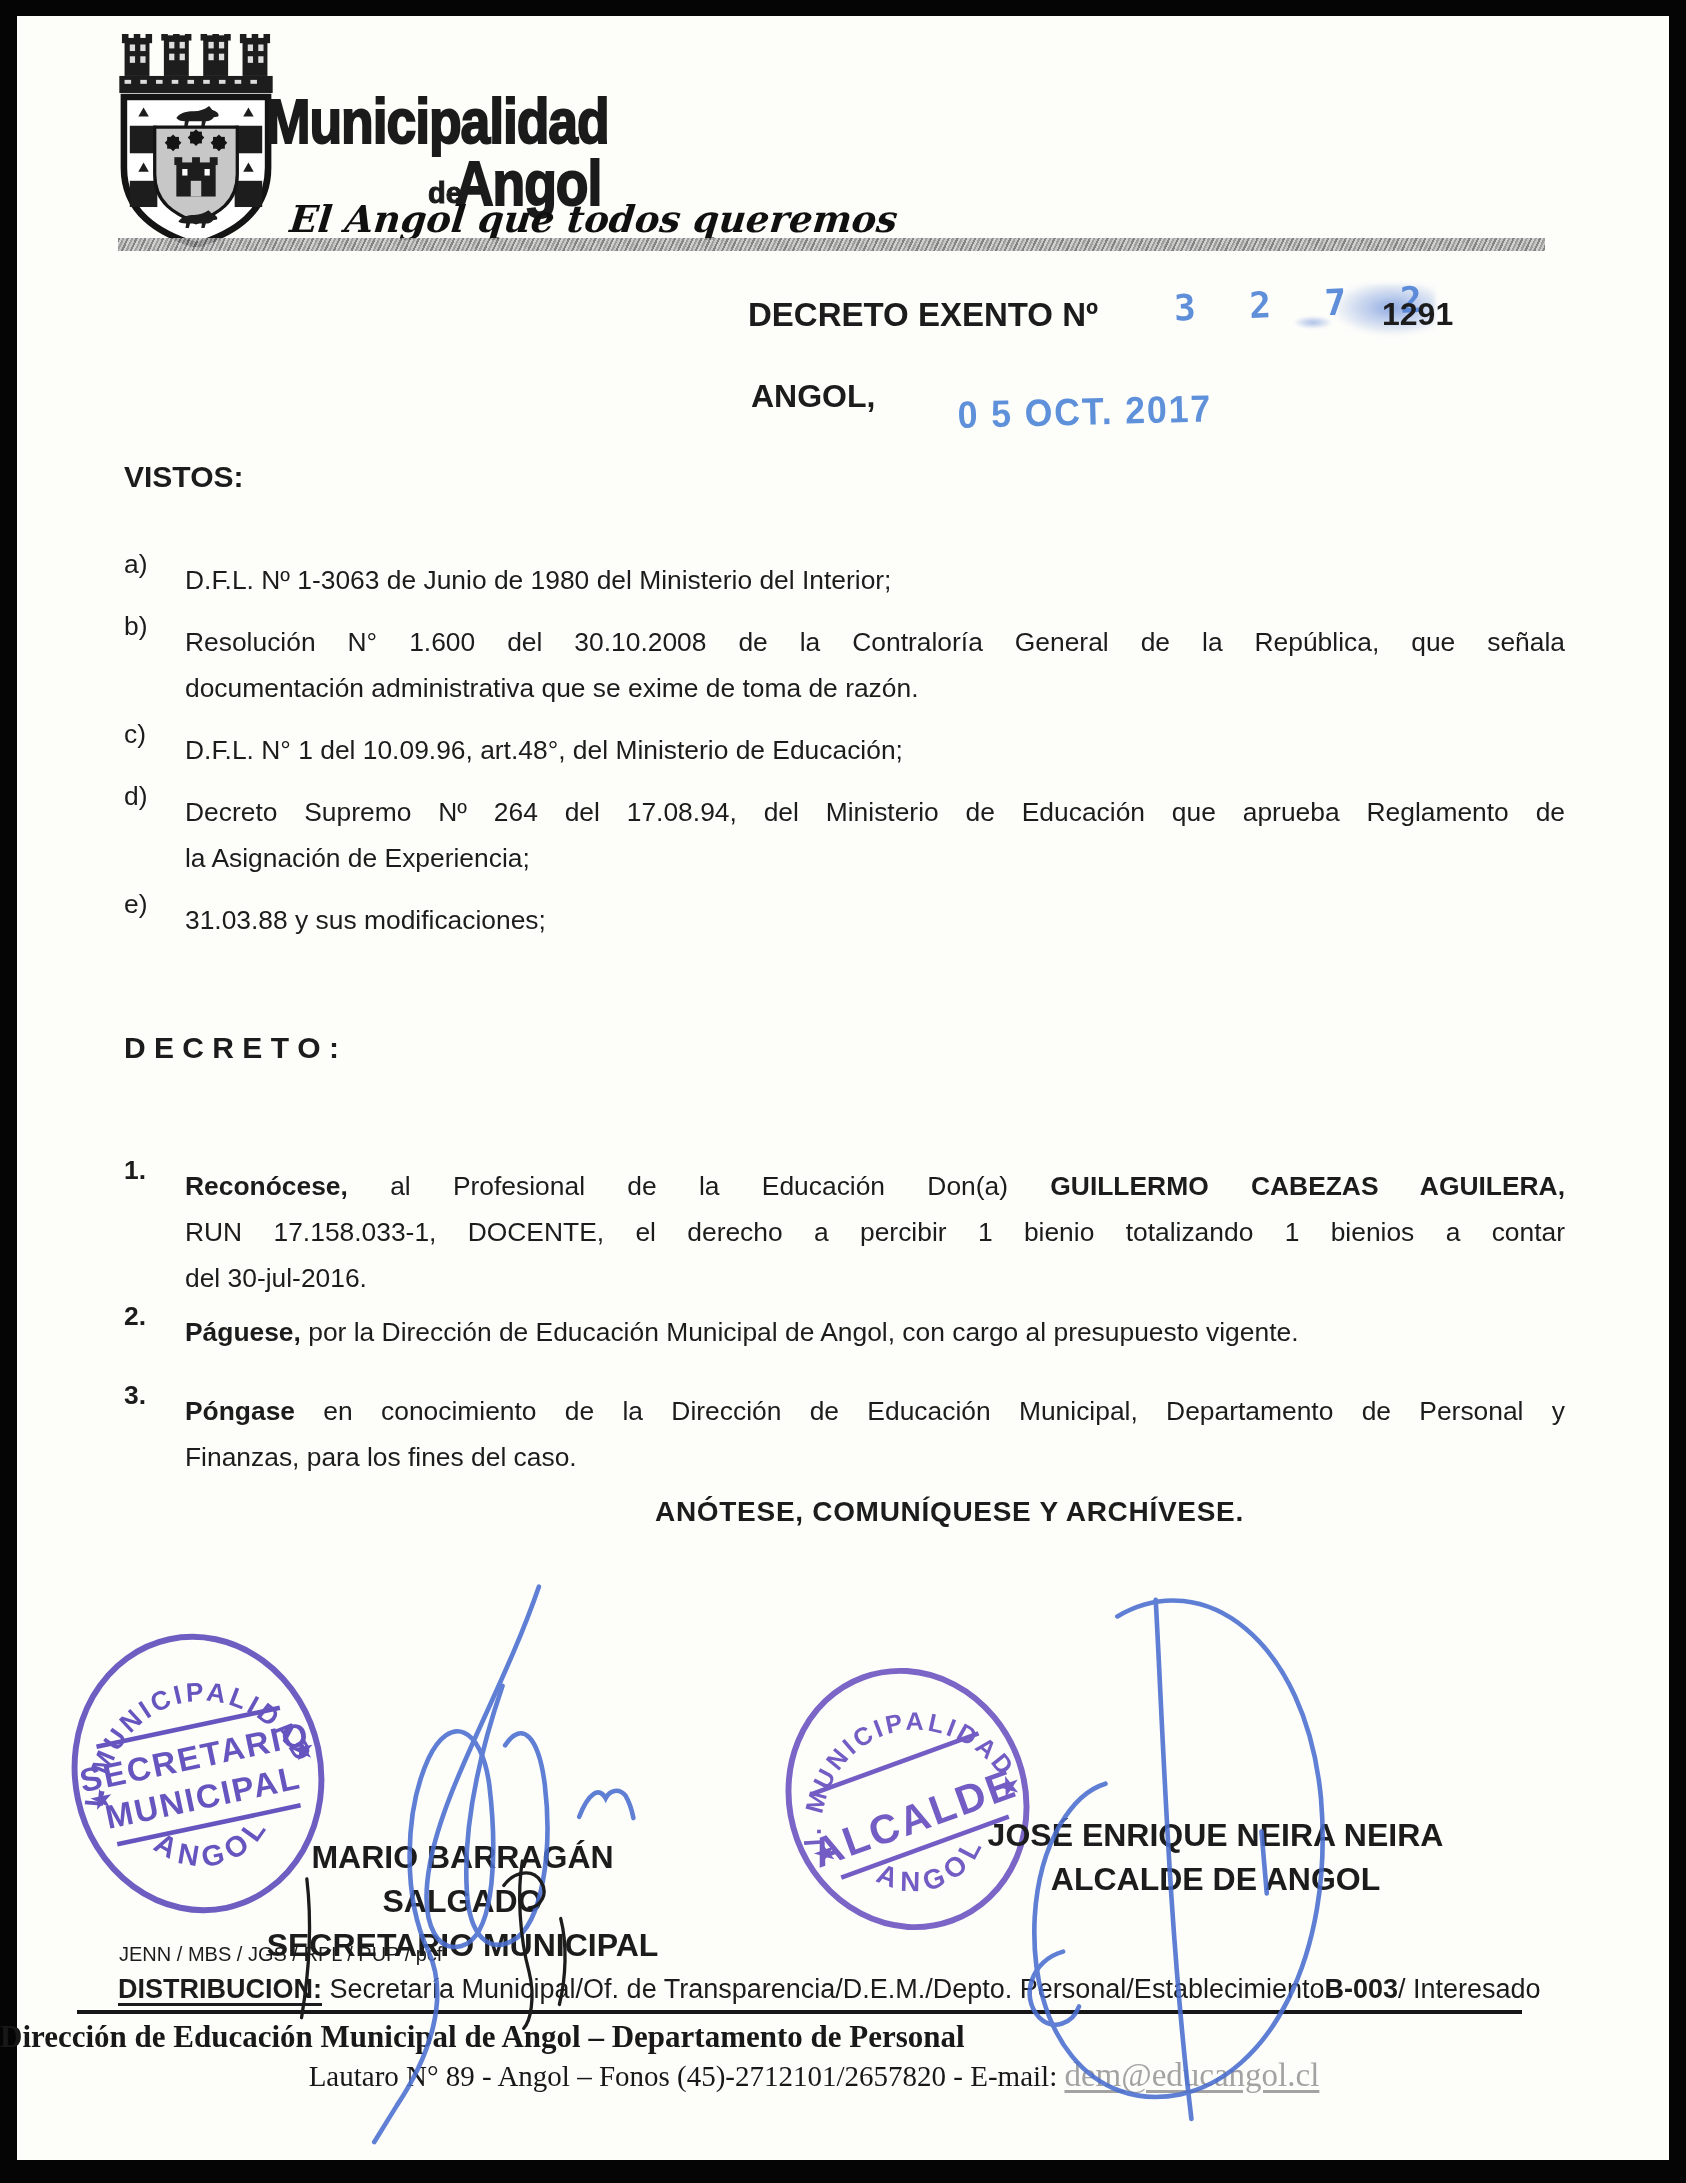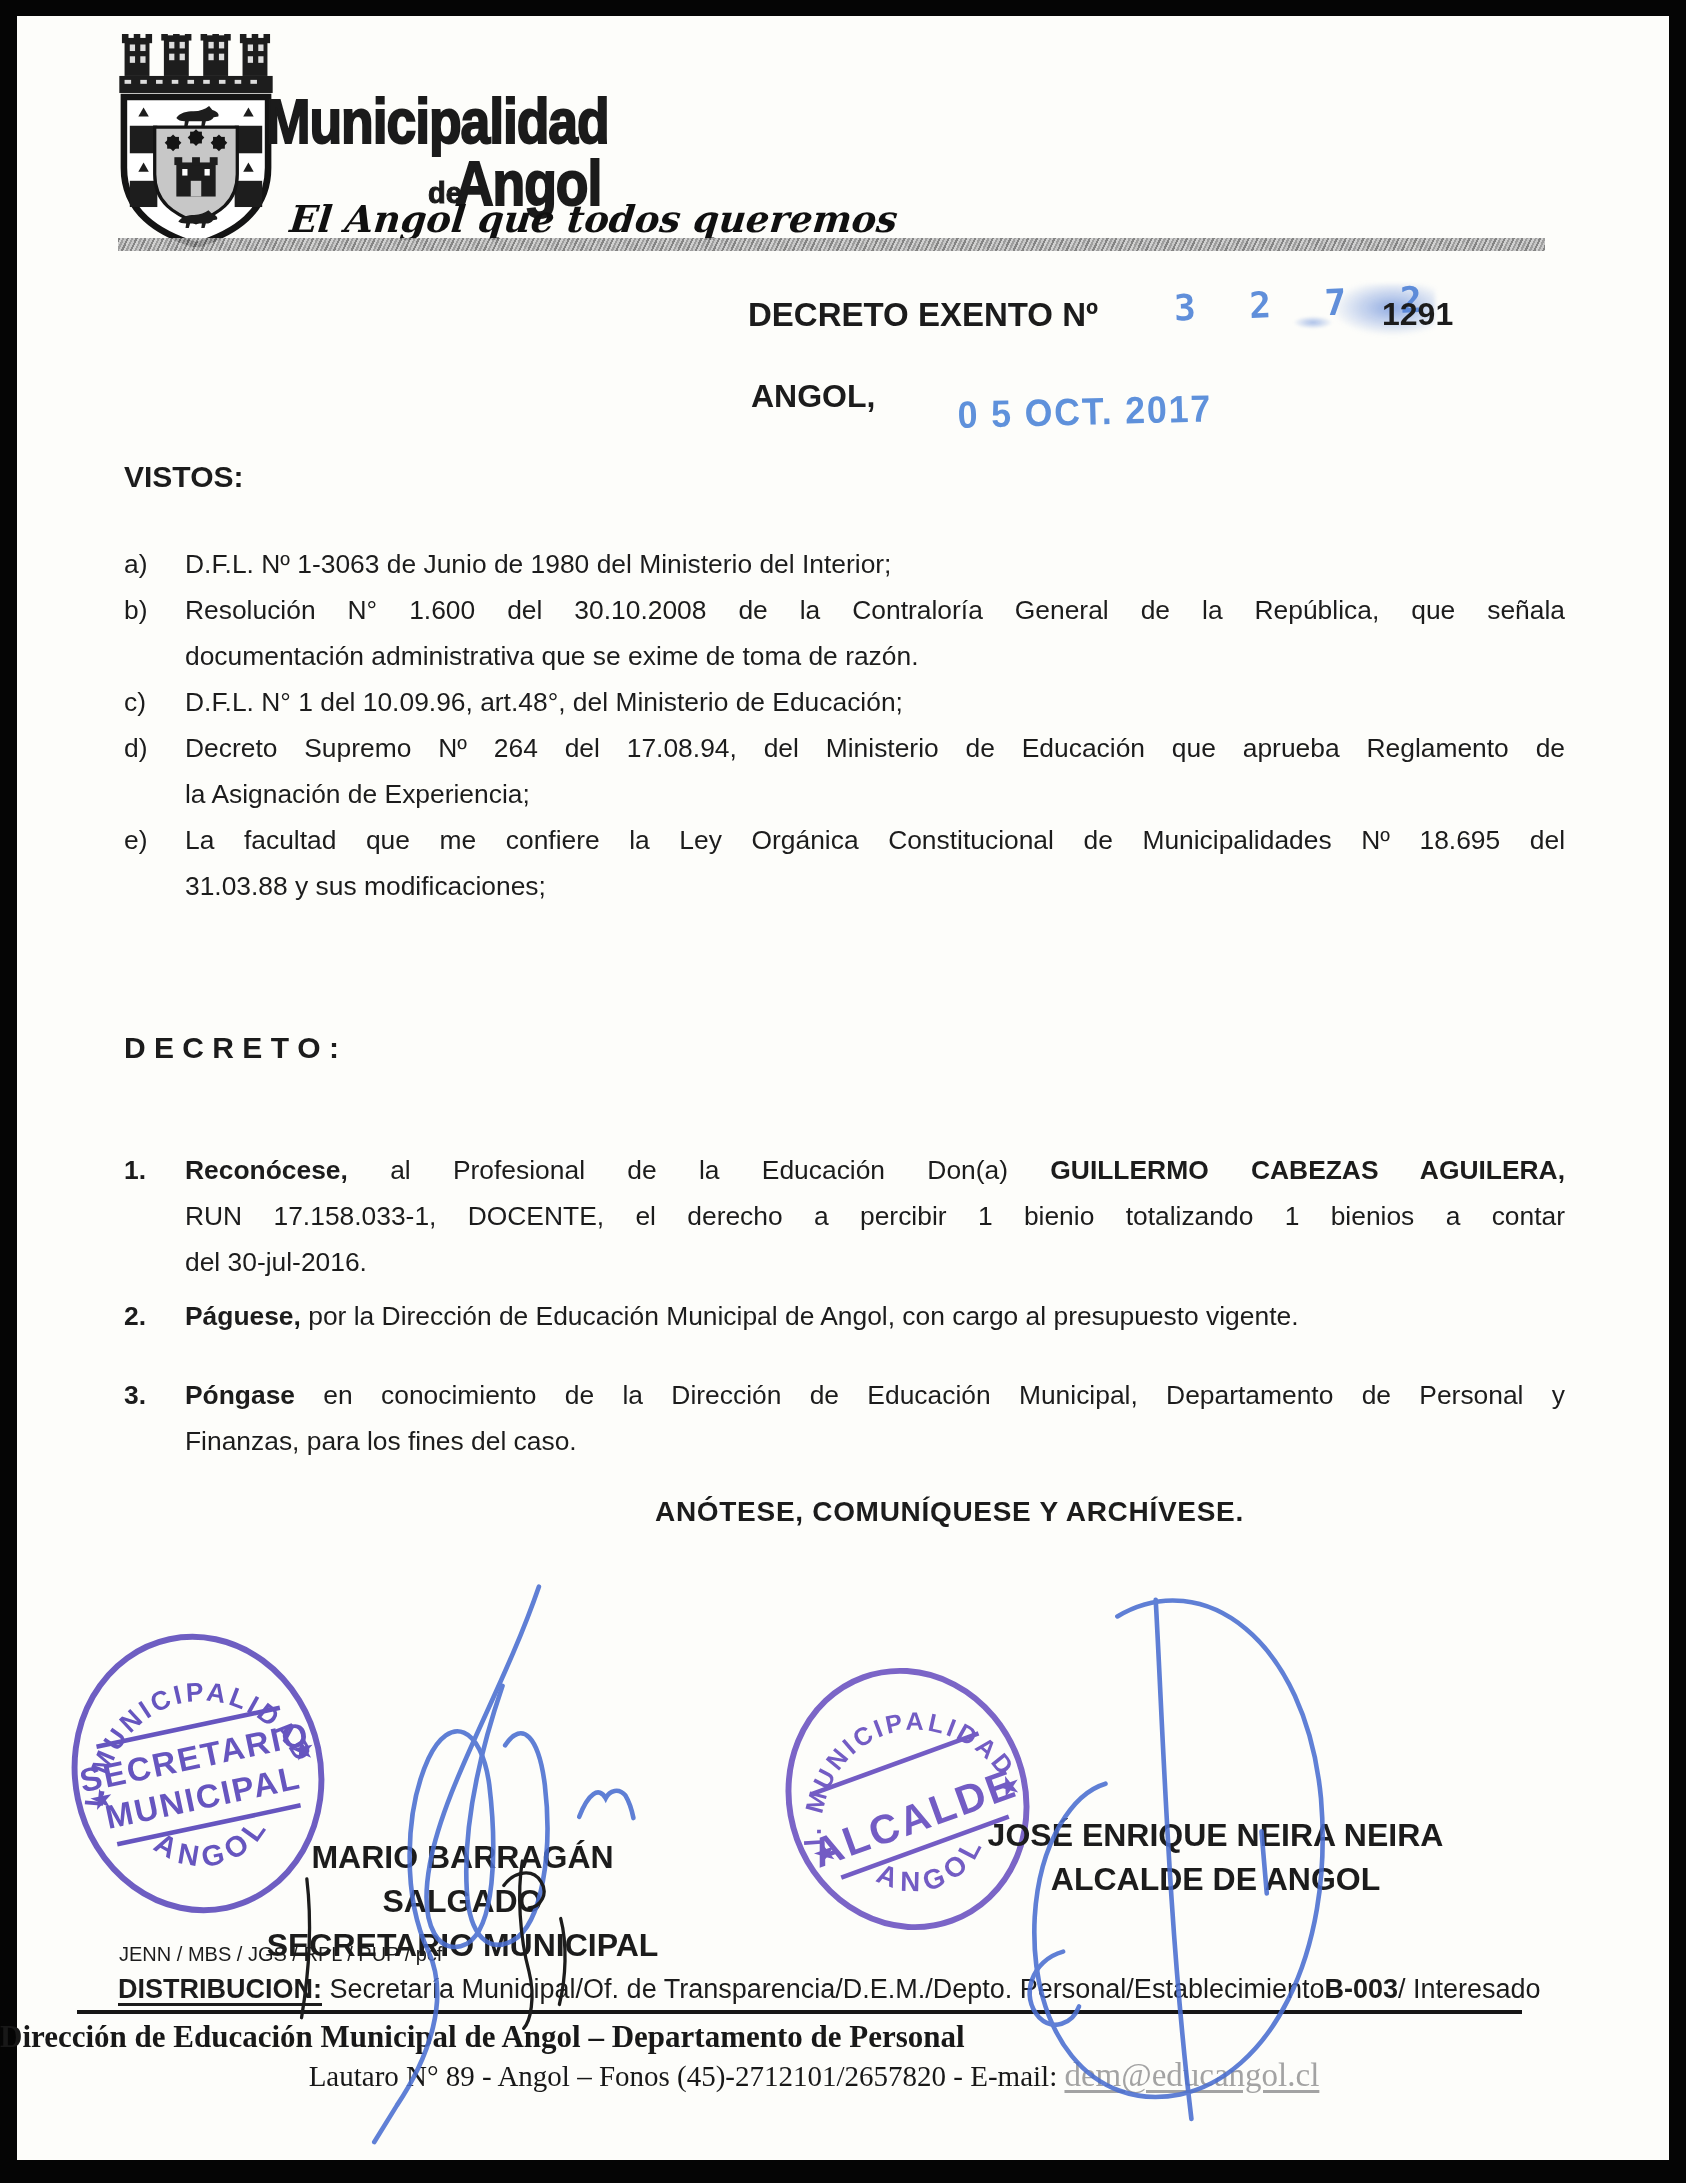--- a/index.html
+++ b/index.html
@@ -37,21 +37,21 @@
 
   
   .h-bold{font-size:30px;font-weight:bold;}
   .vistos-wrap{left:124px;top:541px;width:1441px;}
   .decreto-wrap-1{left:124px;top:1147px;width:1441px;}
   .decreto-wrap-2{left:124px;top:1293px;width:1441px;}
   .decreto-wrap-3{left:124px;top:1372px;width:1441px;}
   .li{display:flex;}
   .li .lbl{flex:0 0 61px;font-size:26.4px;line-height:46px;}
   .li .lbl.b{font-weight:bold;}
-  .li .txt{flex:1 1 auto;width:1381px;}
+  .li .txt{flex:1 1 auto;width:1381px;margin-top:16px;}
   .jline{font-size:26.4px;line-height:46px;text-align:justify;text-align-last:justify;white-space:normal;}
   .lline{font-size:26.4px;line-height:46px;text-align:left;}
   .b{font-weight:bold;}
   .closing{left:655px;top:1496px;font-size:28px;font-weight:bold;letter-spacing:0.7px;}
 
   
   .stamp{opacity:.93;}
   .stamp-left{left:66px;top:1628px;transform:rotate(-12deg);}
   .stamp-right{left:782px;top:1660px;transform:rotate(-20deg);}
   .sig-overlay{left:0;top:0;width:1686px;height:2183px;z-index:6;pointer-events:none;}
@@ -212,21 +212,20 @@
     <div class="li">
       <span class="lbl">d)</span>
       <div class="txt">
         <div class="jline">Decreto Supremo Nº 264 del 17.08.94, del Ministerio de Educación que aprueba Reglamento de</div>
         <div class="lline">la Asignación de Experiencia;</div>
       </div>
     </div>
     <div class="li">
       <span class="lbl">e)</span>
       <div class="txt">
-        <div class="jline">La facultad que me confiere la Ley Orgánica Constitucional de Municipalidades Nº 18.695 del</div>
         <div class="lline">31.03.88 y sus modificaciones;</div>
       </div>
     </div>
   </div>
 
   <div class="abs h-bold" style="left:124px;top:1031px;">D E C R E T O :</div>
 
   <div class="abs decreto-wrap-1">
     <div class="li">
       <span class="lbl b">1.</span>

